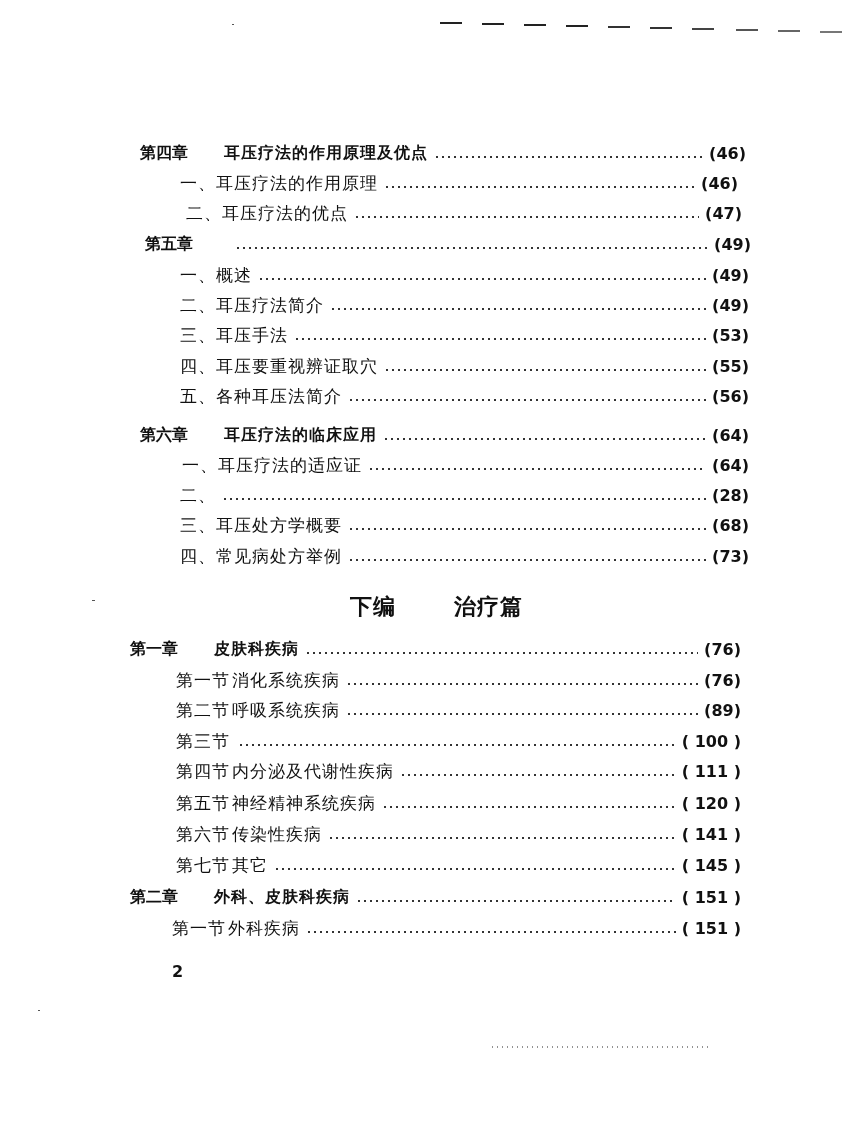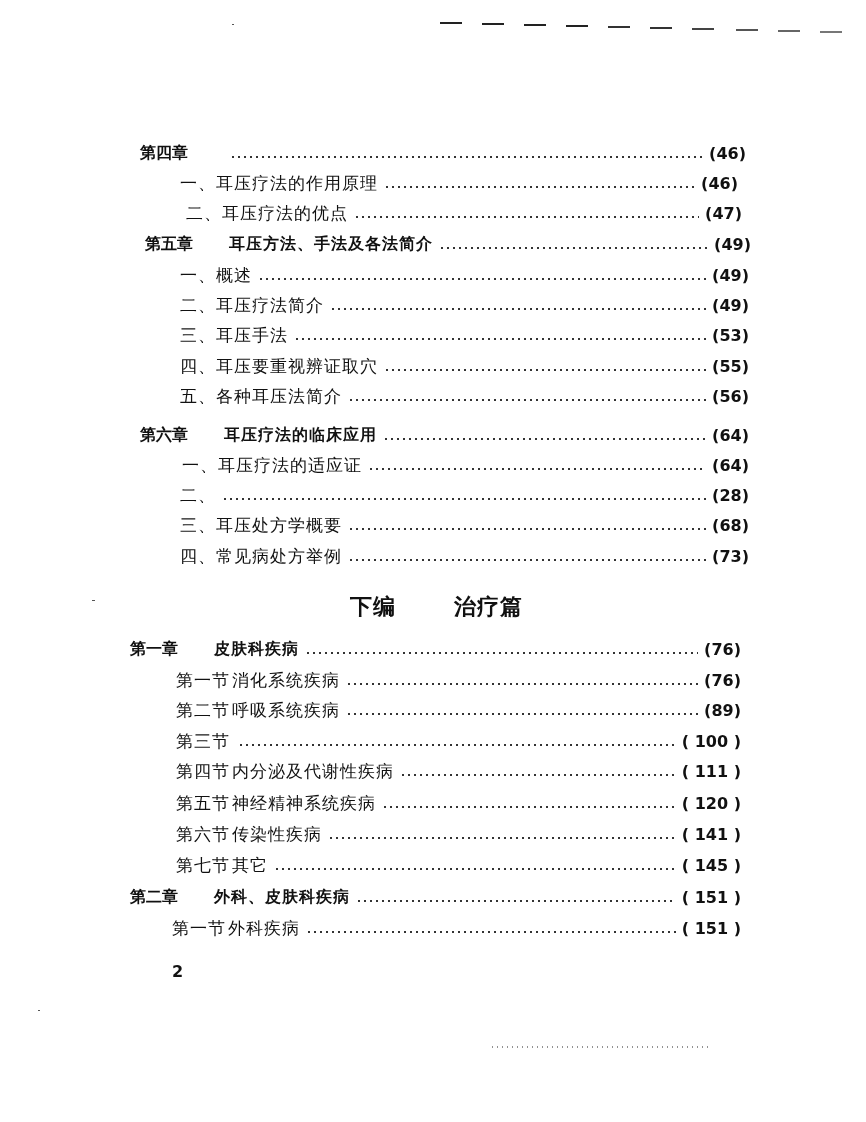--- a/index.html
+++ b/index.html
@@ -58,38 +58,38 @@
   <div class="dash" style="left:380px;top:9px;background:#777"></div>
 </div>
 <div class="speck" style="left:232px;top:24px"></div>
 <div class="speck" style="left:92px;top:600px;width:3px"></div>
 <div class="speck" style="left:38px;top:1010px"></div>
 
 <div class="toc">
 
   <div class="row chapter" style="top:140px;left:140px;width:606px">
     <span class="label chap-num">第四章</span>
+    <span class="label">耳压疗法的作用原理及优点</span>
     <span class="leader"></span>
     <span class="page">(46)</span>
   </div>
   <div class="row" style="top:170px;left:180px;width:558px">
     <span class="label">一、</span>
     <span class="label">耳压疗法的作用原理</span>
     <span class="leader"></span>
     <span class="page">(46)</span>
   </div>
   <div class="row" style="top:200px;left:186px;width:556px">
     <span class="label">二、</span>
     <span class="label">耳压疗法的优点</span>
     <span class="leader"></span>
     <span class="page">(47)</span>
   </div>
   <div class="row chapter" style="top:231px;left:145px;width:606px">
     <span class="label chap-num">第五章</span>
-    <span class="label">耳压方法、手法及各法简介</span>
     <span class="leader"></span>
     <span class="page">(49)</span>
   </div>
   <div class="row" style="top:262px;left:180px;width:569px">
     <span class="label">一、</span>
     <span class="label">概述</span>
     <span class="leader"></span>
     <span class="page">(49)</span>
   </div>
   <div class="row" style="top:292px;left:180px;width:569px">

